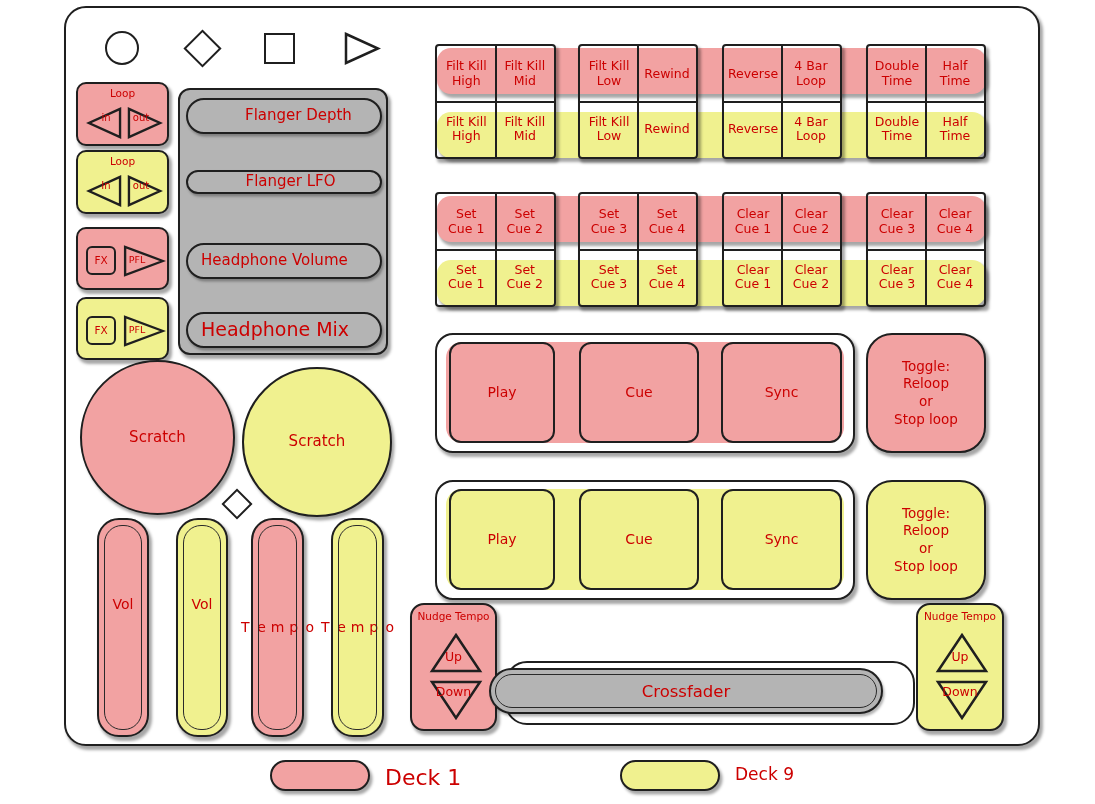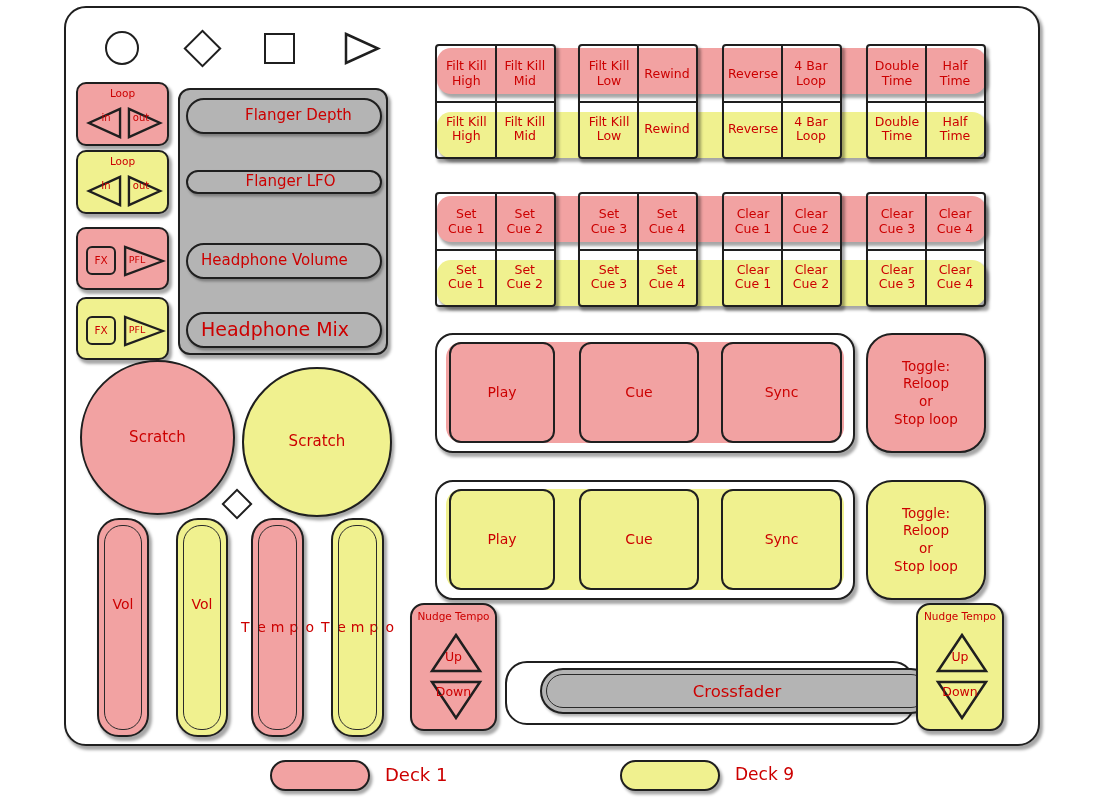--- a/index.html
+++ b/index.html
@@ -366,21 +366,21 @@
     <span class="lbl abs" style="left:0; top:45px; width:100%; font-size:12.5px;">Up</span>
     <div class="abs" style="left:17px; top:74px;">
       <svg width="54" height="42" viewBox="0 0 54 42">
           <polygon points="3,3 51,3 27,39" fill="none" stroke="#1f1f1f" stroke-width="2.5"></polygon>
         </svg>
     </div>
     <span class="lbl abs" style="left:0; top:80px; width:100%; font-size:12.5px;">Down</span>
   </div>
 
   <div class="abs bd2" style="left:505px; top:661px; width:410px; height:64px; border-radius:22px; background:#fff;"></div>
-  <div class="abs gray bd capsule shs" style="left:540px; top:668px; width:394px; height:46px;">
+  <div class="abs gray bd capsule shs" style="left:489px; top:668px; width:394px; height:46px;">
     <div class="abs" style="left:4px; top:4px; right:4px; bottom:4px; border:1.5px solid #2a2a2a; border-radius:999px;"></div>
     <span class="lbl abs" style="left:0; top:13px; width:100%; font-size:16.5px;">Crossfader</span>
   </div>
 
   <div class="abs yellow bd sh round14" style="left:916px; top:603px; width:88px; height:128px;">
     <span class="lbl abs" style="left:0; top:5px; width:100%; font-size:10.5px;">Nudge Tempo</span>
     <div class="abs" style="left:17px; top:27px;">
       <svg width="54" height="42" viewBox="0 0 54 42">
           <polygon points="27,3 51,39 3,39" fill="none" stroke="#1f1f1f" stroke-width="2.5"></polygon>
         </svg>
@@ -388,17 +388,17 @@
     <span class="lbl abs" style="left:0; top:45px; width:100%; font-size:12.5px;">Up</span>
     <div class="abs" style="left:17px; top:74px;">
       <svg width="54" height="42" viewBox="0 0 54 42">
           <polygon points="3,3 51,3 27,39" fill="none" stroke="#1f1f1f" stroke-width="2.5"></polygon>
         </svg>
     </div>
     <span class="lbl abs" style="left:0; top:80px; width:100%; font-size:12.5px;">Down</span>
   </div>
 
   <div class="abs pink bd2 sh capsule" style="left:270px; top:760px; width:100px; height:31px;"></div>
-  <span class="lbl abs" style="left:385px; top:765px; width:90px; font-size:18px; text-align:left;">Deck 1</span>
+  <span class="lbl abs" style="left:385px; top:765px; width:90px; font-size:22px; text-align:left;">Deck 1</span>
   <div class="abs yellow bd2 sh capsule" style="left:620px; top:760px; width:100px; height:31px;"></div>
   <span class="lbl abs" style="left:735px; top:765px; width:90px; font-size:17px; text-align:left;">Deck 9</span>
 
 </div>
 
 </body></html>

